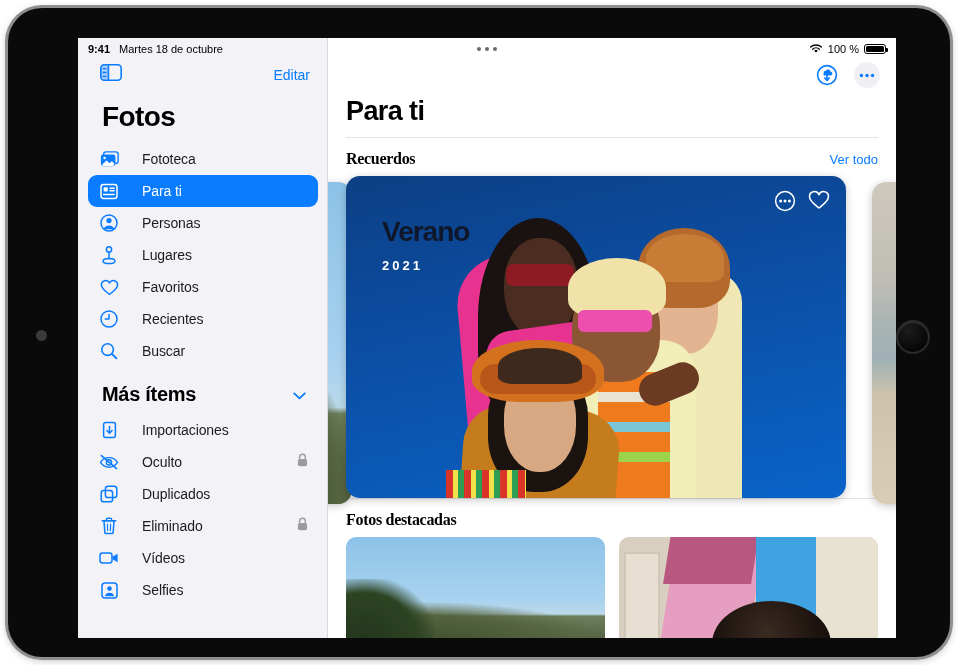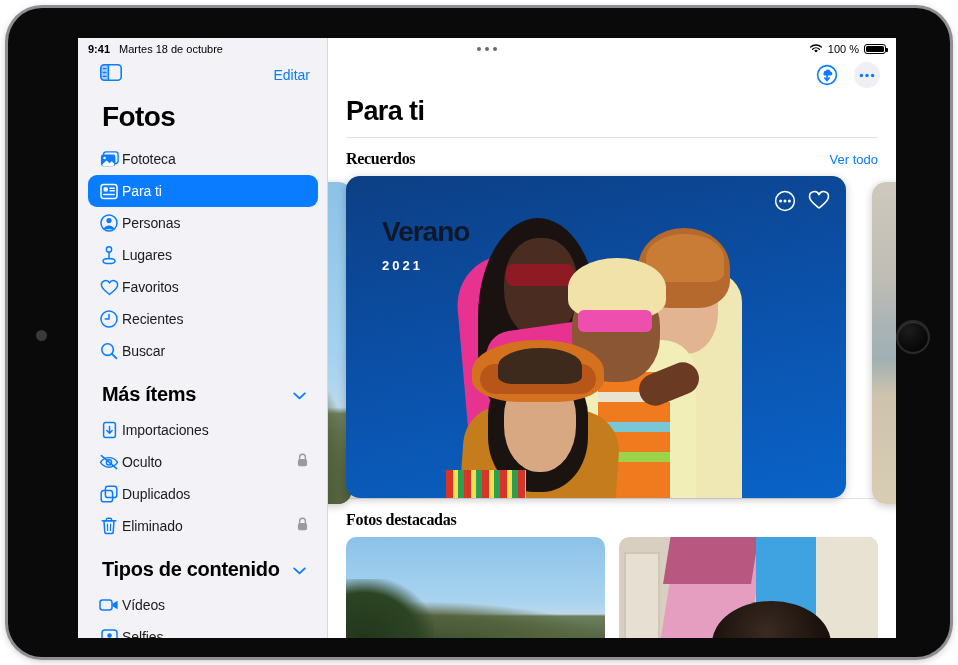--- a/index.html
+++ b/index.html
@@ -97,21 +97,21 @@
     padding: 16px 0 10px 24px; color: #000;
   }
   .nav-list { padding: 0 10px; }
   .nav-item {
     display: flex; align-items: center;
     height: 32px; border-radius: 9px;
     padding: 0 10px; margin-bottom: 0px;
     cursor: pointer; position: relative;
   }
   .nav-item .ico { width: 22px; height: 22px; display:flex; align-items:center; justify-content:center; flex: 0 0 22px; }
-  .nav-item .lbl { font-size: 14px; color: #1c1c1e; margin-left: 2px; letter-spacing: -0.1px; }
+  .nav-item .lbl { font-size: 14px; color: #1c1c1e; margin-left: 22px; letter-spacing: -0.1px; }
   .nav-item.selected { background: #0a7cff; }
   .nav-item.selected .lbl { color: #fff; }
   .nav-item .lock { position: absolute; right: 10px; }
 
   .section-header {
     display:flex; align-items:center; justify-content:space-between;
     padding: 16px 22px 8px 24px;
   }
   .section-header .sh-title { font-size: 20px; font-weight: 700; color: #000; letter-spacing: -0.3px; }
 
@@ -419,28 +419,20 @@
           <span class="lbl">Eliminado</span>
           <span class="lock">
             <svg width="11" height="14" viewBox="0 0 11 14">
               <path d="M2.6 6V4.2a2.9 2.9 0 0 1 5.8 0V6" fill="none" stroke="#9a9aa0" stroke-width="1.4"></path>
               <rect x="0.9" y="6" width="9.2" height="7.2" rx="1.9" fill="#9a9aa0"></rect>
             </svg>
           </span>
         </div>
       </div>
 
-      <div class="section-header">
-        <span class="sh-title">Tipos de contenido</span>
-        <span>
-          <svg width="13" height="8" viewBox="0 0 13 8">
-            <path d="M1.2 1.4 6.5 6.4l5.3-5" fill="none" stroke="#0a7cff" stroke-width="1.8" stroke-linecap="round" stroke-linejoin="round"></path>
-          </svg>
-        </span>
-      </div>
 
       <div class="nav-list">
         <div class="nav-item">
           <span class="ico">
             <svg width="20" height="14" viewBox="0 0 20 14">
               <rect x="1" y="2" width="12" height="10" rx="2.4" fill="none" stroke="#0a7cff" stroke-width="1.5"></rect>
               <path d="M13.6 5.8 18.6 2.8v8.4l-5-3Z" fill="#0a7cff"></path>
             </svg>
           </span>
           <span class="lbl">Vídeos</span>

